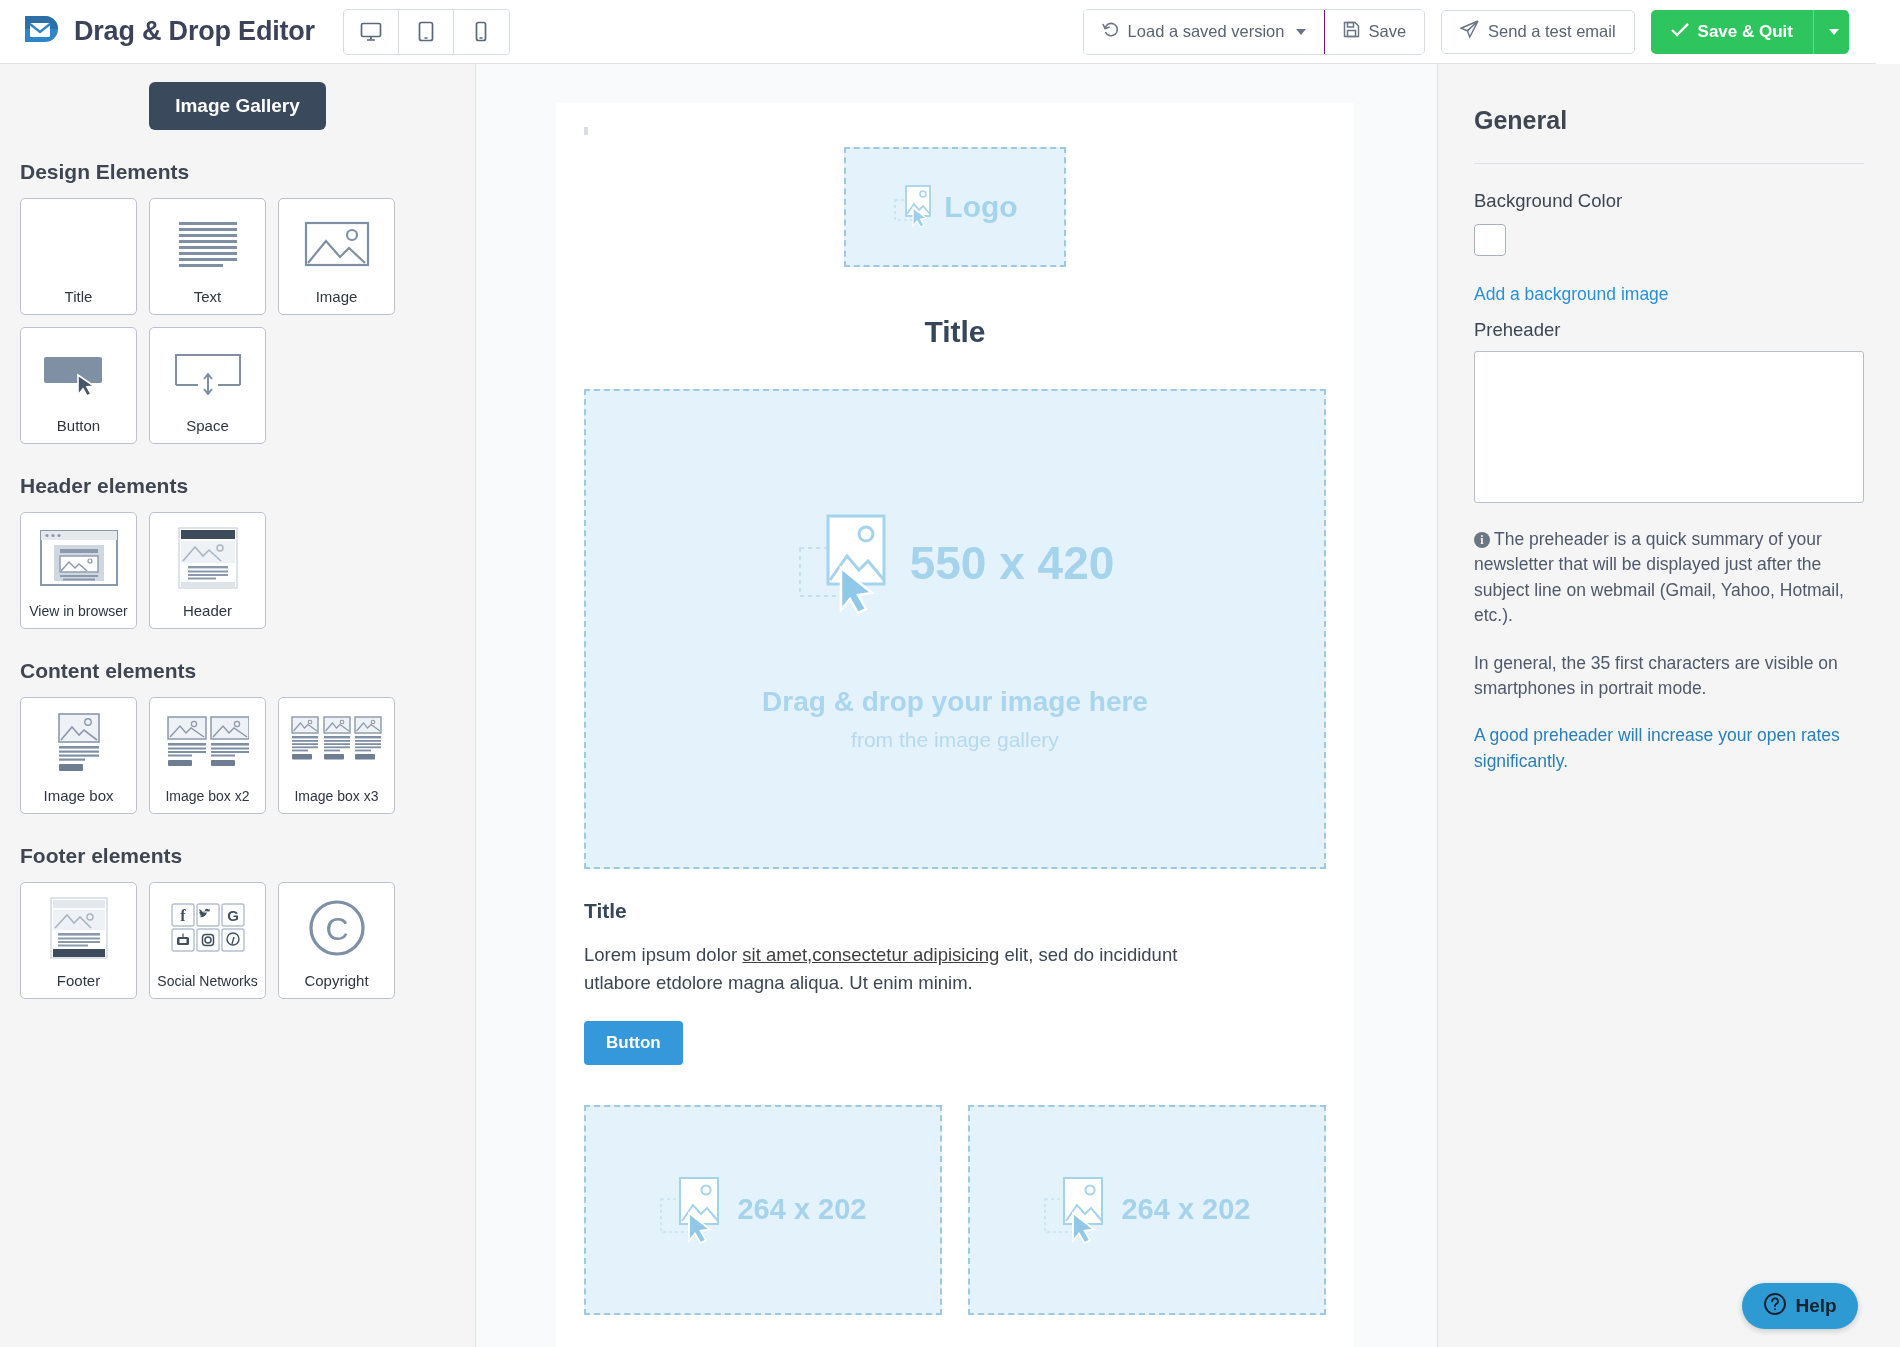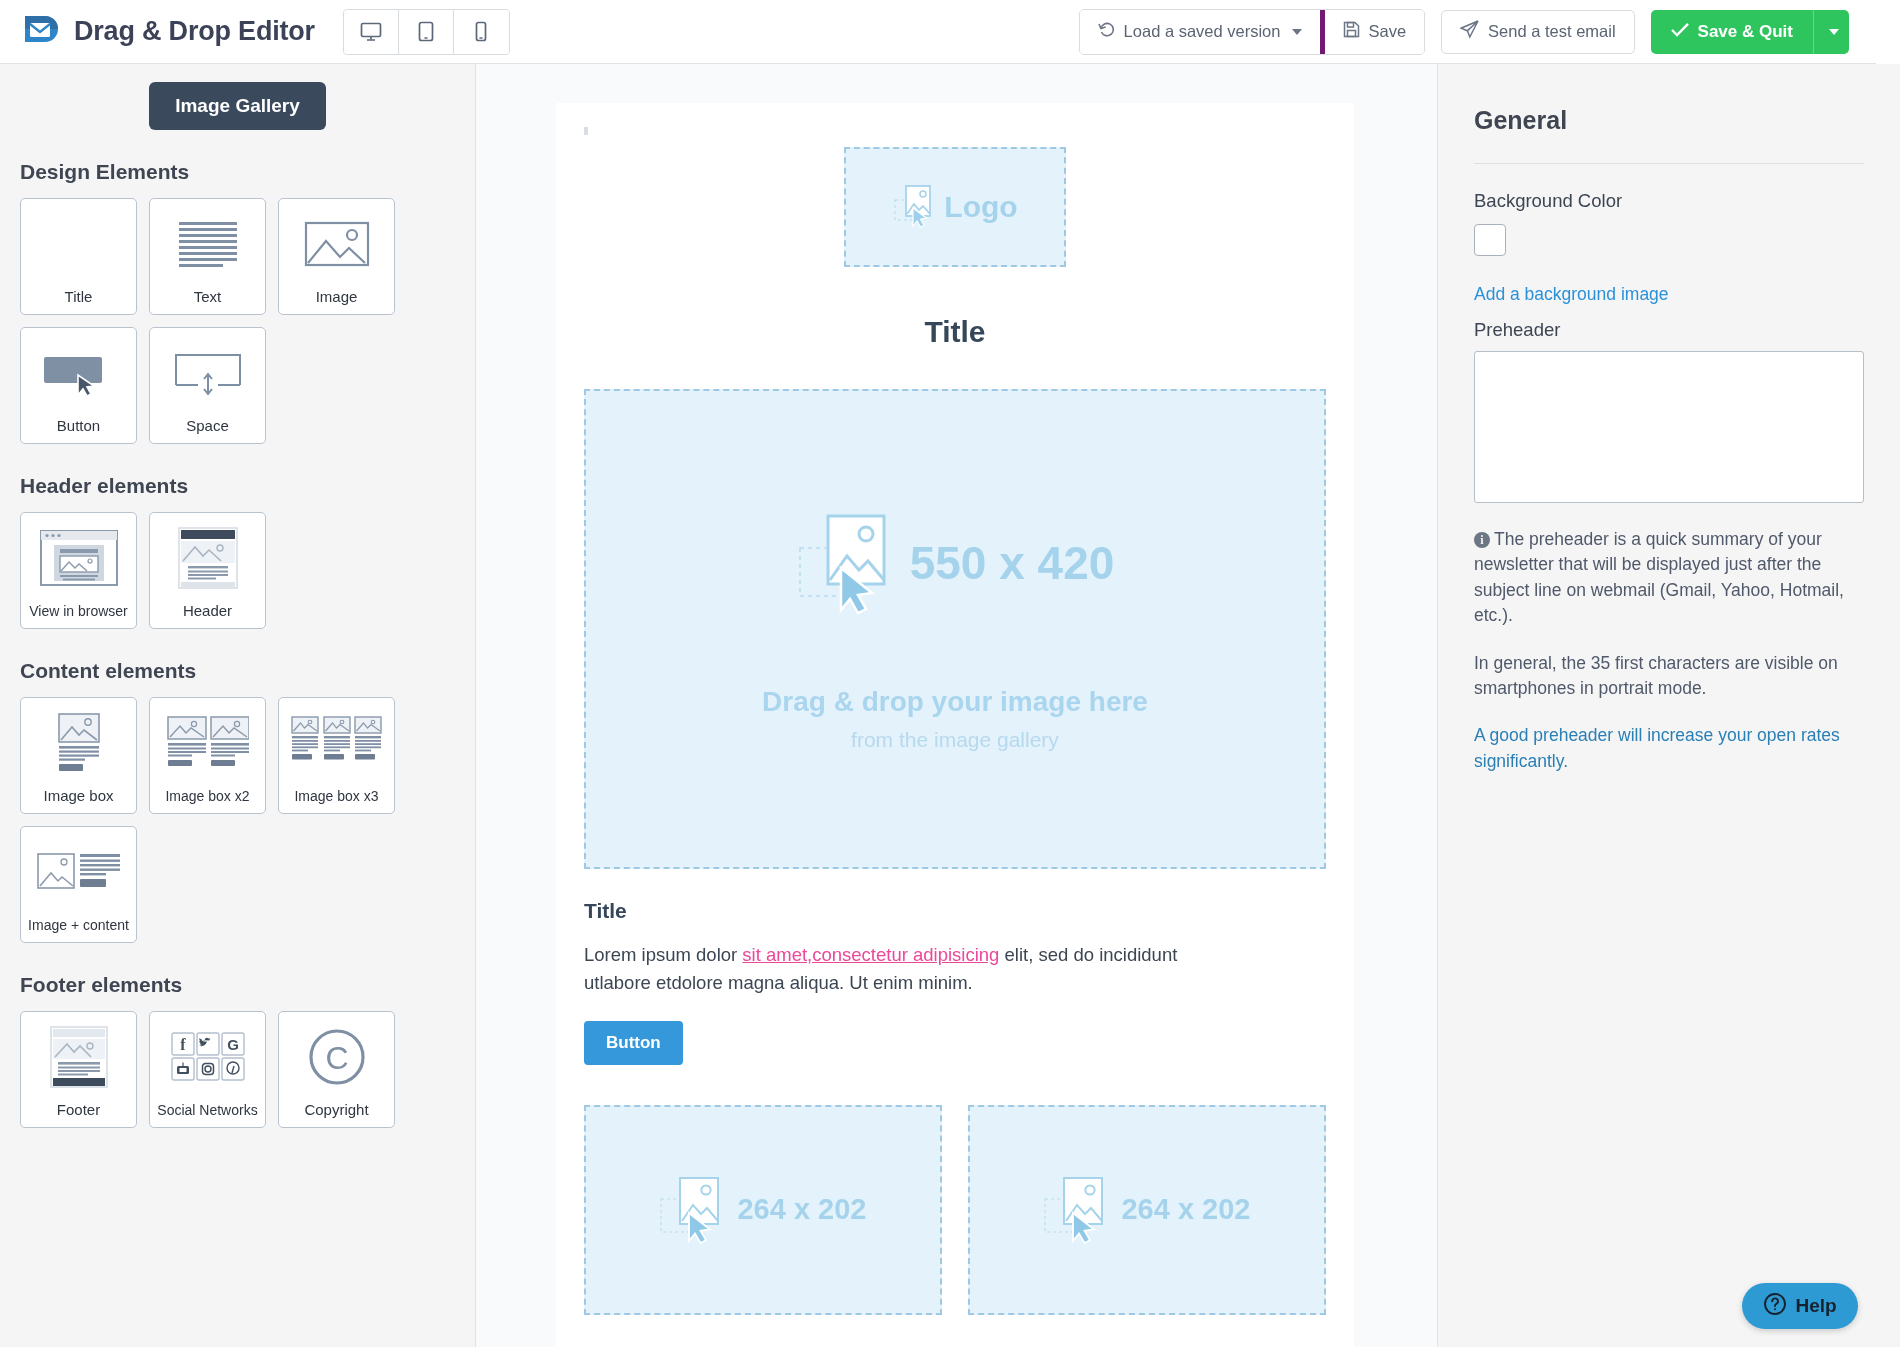--- a/index.html
+++ b/index.html
@@ -35,21 +35,21 @@
 
   .topbar-right {
     margin-left: auto; display: flex; align-items: center; gap: 16px; padding-right: 5px;
   }
   .btn-group { display: flex; border: 1px solid #d7dce1; border-radius: 5px; overflow: hidden; background:#fff; }
   .tb-btn {
     height: 44px; display: flex; align-items: center; gap: 8px;
     padding: 0 18px; background: #fff; border: none; cursor: pointer;
     font-family: "Liberation Sans", sans-serif; font-size: 16.5px; color: #5a6472; white-space: nowrap;
   }
-  .tb-btn + .tb-btn { border-left: 5px solid #701a75; justify-content: space-between; }
+  .tb-btn + .tb-btn { border-left: 1px solid #701a75; justify-content: space-between; }
   .tb-single {
     height: 44px; display: flex; align-items: center; gap: 9px;
     padding: 8px 18px; background: #fff; border: 1px solid #d7dce1; border-radius: 5px;
     cursor: pointer; font-family: "Liberation Sans", sans-serif; font-size: 16.5px; color: #5a6472; white-space: nowrap;
   }
   .caret { width:0;height:0;border-left:5px solid transparent;border-right:5px solid transparent;border-top:6px solid #6b7585; margin-left:4px;}
   .caret-w { border-top-color:#ffffff; }
   .save-quit {
     display: flex; align-items: center; background: #2fc55e; border-radius: 5px; overflow: hidden;
     cursor: pointer;
@@ -118,21 +118,21 @@
   }
   .ph-big-inner { display: flex; flex-direction: column; align-items: center; }
   .big-dim { font-size: 46px; }
   .drag-main { font-size: 28px; font-weight: 700; color: #a9d5ee; margin-top: 66px; }
   .drag-sub { font-size: 21px; color: #b7d9ee; margin-top: 10px; }
 
   .blk-title { font-size: 21px; font-weight: 700; color: #37475a; margin: 30px 28px 0; }
   .blk-text {
     font-size: 18.5px; color: #3c4653; line-height: 1.5; margin: 18px 28px 0; max-width: 600px;
   }
-  .blk-text a { color: #ec4899; }
+  .blk-text a { color: #404040; }
   .blk-btn {
     display: inline-block; margin: 24px 28px 0; background: #3498db; color: #fff;
     font-size: 17px; font-weight: 700; padding: 12px 22px; border-radius: 4px;
     border: none; cursor: pointer; font-family: "Liberation Sans", sans-serif;
   }
   .two-col { display: flex; gap: 26px; margin: 40px 28px 0; }
   .ph-half { flex: 1; height: 210px; }
   .half-dim { font-size: 29px; }
 
   
@@ -462,38 +462,20 @@
             <rect x="1" y="28.2" width="26" height="1.8"></rect>
                 <rect x="1" y="31.4" width="26" height="1.8"></rect>
             <rect x="1" y="34.6" width="16" height="1.8"></rect>
               </g>
             <rect x="1" y="39" width="20" height="5.5" rx="1" fill="#6e7d91"></rect>
           </g>
         </svg>
       </div>
       <div class="tile-label sm">Image box x3</div>
     </div>
-    <div class="tile">
-      <div class="tile-art">
-        <svg width="84" height="44" viewBox="0 0 84 44">
-          <rect x="1" y="4" width="36" height="34" fill="#fff" stroke="#8a99ab" stroke-width="1.6"></rect>
-          <path d="M3 36l11-13 7 8 4-4 11 9" fill="none" stroke="#8a99ab" stroke-width="1.5"></path>
-          <circle cx="27" cy="12" r="3" fill="none" stroke="#8a99ab" stroke-width="1.3"></circle>
-          <g fill="#7f8fa4">
-              <rect x="43" y="4" width="40" height="3"></rect>
-              <rect x="43" y="9.5" width="40" height="2.4"></rect>
-          <rect x="43" y="14" width="40" height="2.4"></rect>
-              <rect x="43" y="18.5" width="40" height="2.4"></rect>
-          <rect x="43" y="23" width="26" height="2.4"></rect>
-            </g>
-          <rect x="43" y="29" width="26" height="8" rx="1" fill="#6e7d91"></rect>
-        </svg>
-      </div>
-      <div class="tile-label sm">Image + content</div>
-    </div>
   </div>
 
   <div class="sec-title">Footer elements</div>
   <div class="tiles">
     <div class="tile">
       <div class="tile-art">
         <svg width="58" height="62" viewBox="0 0 58 62">
           <rect x="1" y="1" width="56" height="60" fill="#fff" stroke="#cfd7e0" stroke-width="1.4"></rect>
           <rect x="3" y="3" width="52" height="8" fill="#e3e8ee"></rect>
           <rect x="3" y="13" width="52" height="20" fill="#eef1f5"></rect>

